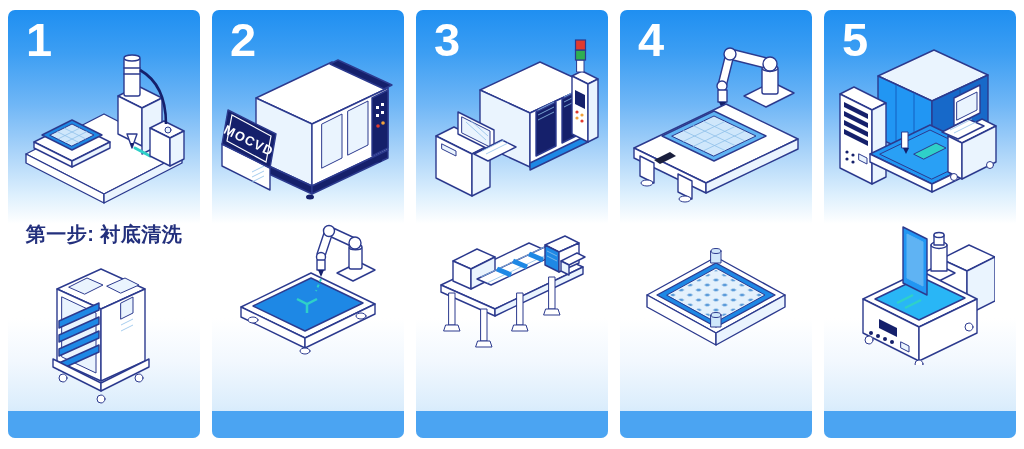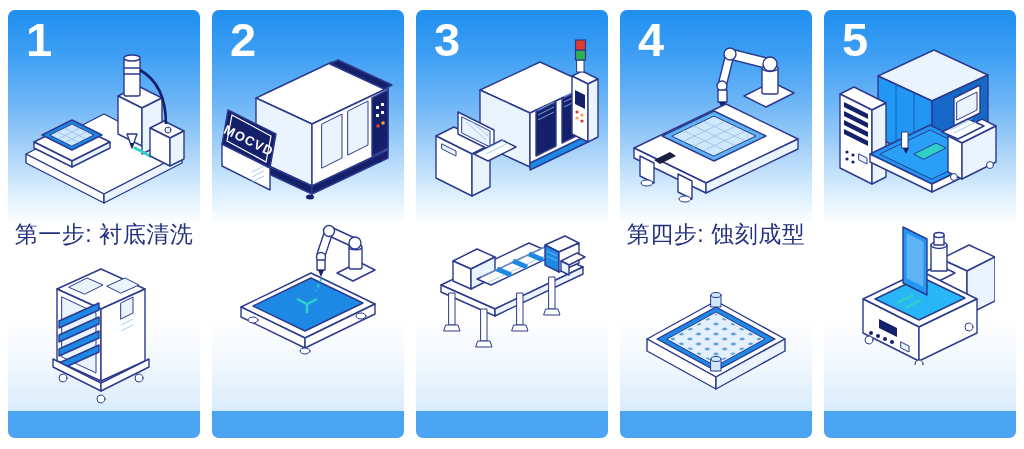--- a/index.html
+++ b/index.html
@@ -5,21 +5,21 @@
   html,body { margin:0; padding:0; background:#ffffff; }
   body { width:1024px; height:449px; font-family:"Liberation Sans", sans-serif; overflow:hidden; }
   .board { display:flex; gap:12px; padding:10px 8px 11px 8px; }
   .panel {
     position:relative; width:192px; height:428px; border-radius:7px; overflow:hidden;
     background:linear-gradient(180deg,#1f8ff1 0%,#3c9ef3 10%,#6fb6f6 22%,#a9d3f9 33%,#dceffd 43%,#ffffff 50%,#ffffff 72%,#f2f8fe 82%,#ddeefc 92%,#c5e2fb 100%);
   }
   .step-number { position:absolute; top:2px; left:18px; font-size:47px; font-weight:bold; color:#ffffff; z-index:3; }
   .art-top { height:202px; display:flex; align-items:flex-end; justify-content:center; }
   .step-label { height:44px; display:flex; align-items:center; justify-content:center;
-    font-size:23px; font-weight:normal; color:#23307d; white-space:nowrap; letter-spacing:.5px; }
+    font-size:20px; font-weight:bold; color:#23307d; white-space:nowrap; letter-spacing:.5px; }
   .art-bottom { height:155px; display:flex; align-items:center; justify-content:center; }
   .footer-bar { position:absolute; bottom:0; left:0; right:0; height:27px; background:#4ba4f2; }
   
   .ln { stroke:#2c3a8e; stroke-width:1.4; stroke-linejoin:round; stroke-linecap:round; }
   .t  { stroke-width:1; }
   .fw { fill:#ffffff; } .fs { fill:#eaf4fe; } .fn { fill:#15206b; }
   .fb { fill:#1e88e5; } .flb { fill:#cfe7fb; }
   .none { fill:none; }
   .cy { stroke:#2fd0c8; stroke-width:3; stroke-linecap:round; }
   .grid { stroke:#8fc0ea; stroke-width:.8; }
@@ -303,21 +303,20 @@
           <polygon class="flb ln t" points="46,100 88,80 130,100 88,120"></polygon>
           <line class="grid" x1="57" y1="94.5" x2="99" y2="114.5"></line>
           <line class="grid" x1="67" y1="89.5" x2="109" y2="109.5"></line>
           <line class="grid" x1="77" y1="85" x2="119" y2="105"></line>
           <line class="grid" x1="57" y1="105.5" x2="99" y2="85.5"></line>
           <line class="grid" x1="67" y1="110.5" x2="109" y2="90.5"></line>
           <line class="grid" x1="77" y1="115" x2="119" y2="95"></line>
         </g>
       </svg>
     </div>
-    <div class="step-label">第四步: 蚀刻成型</div>
     <div class="art-bottom">
       <svg width="150" height="150" viewBox="0 0 150 150">
         <defs>
           <pattern id="isoDots" width="10" height="10" patternUnits="userSpaceOnUse" patternTransform="matrix(0.87,0.5,-0.87,0.5,75,80)">
             <circle cx="5" cy="5" r="2" fill="#5b9bd9"></circle>
           </pattern>
         </defs>
         <g>
           <polygon class="fw ln" points="6,80 75,42 144,80 75,118"></polygon>
           <polygon class="fw ln" points="6,80 75,118 75,130 6,92"></polygon>

